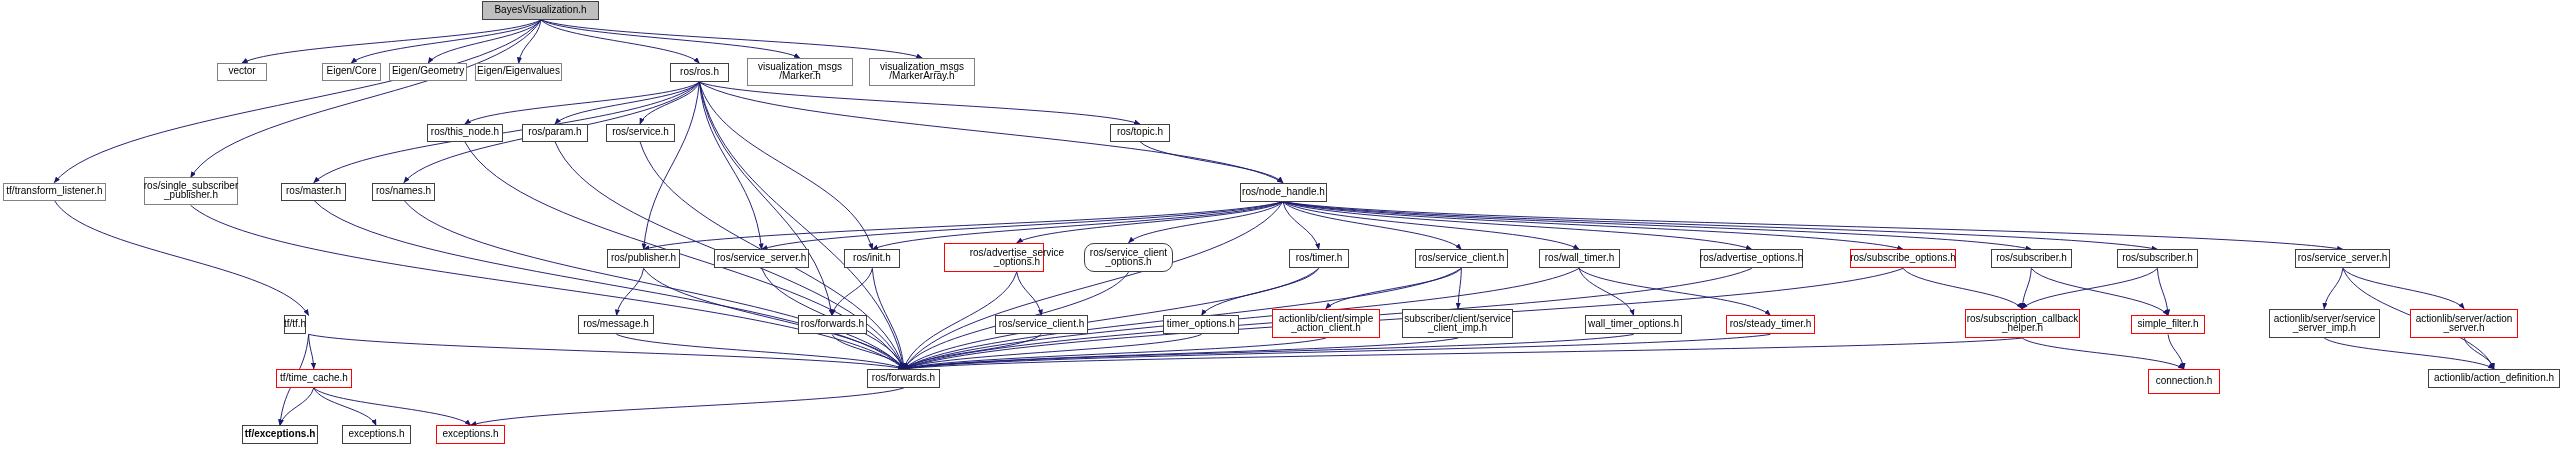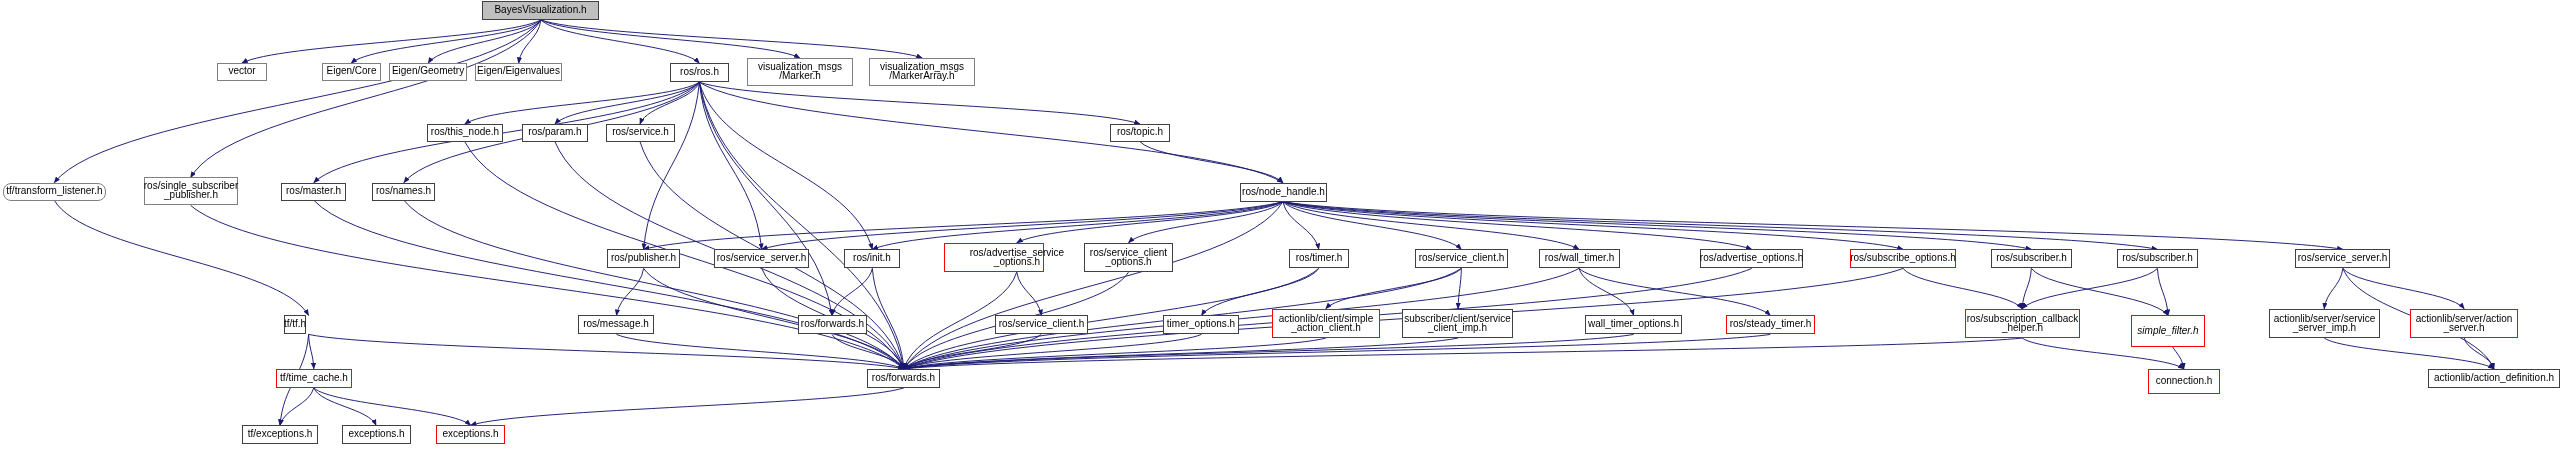--- a/index.html
+++ b/index.html
@@ -147,32 +147,32 @@
       <div class="node" style="left: 475px; top: 63px; width: 87px; height: 17.6px;">Eigen/Eigenvalues</div>
       <div class="node strong" style="left: 670px; top: 63px; width: 59px; height: 19px;">ros/ros.h</div>
       <div class="node" style="left: 747px; top: 58px; width: 106px; height: 28px;">visualization_msgs
 /Marker.h</div>
       <div class="node" style="left: 869px; top: 58px; width: 106px; height: 28px;">visualization_msgs
 /MarkerArray.h</div>
       <div class="node strong" style="left: 427px; top: 124px; width: 76px; height: 17.6px;">ros/this_node.h</div>
       <div class="node strong" style="left: 522px; top: 124px; width: 66px; height: 17.6px;">ros/param.h</div>
       <div class="node strong" style="left: 606px; top: 124px; width: 69px; height: 17.6px;">ros/service.h</div>
       <div class="node strong" style="left: 1110px; top: 124px; width: 60px; height: 17.6px;">ros/topic.h</div>
-      <div class="node" style="left: 2.9px; top: 183px; width: 103px; height: 17.6px; border-radius: 8px;">tf/transform_listener.h</div>
+      <div class="node" style="left: 2.9px; top: 183px; width: 103px; height: 17.6px;">tf/transform_listener.h</div>
       <div class="node" style="left: 144px; top: 177px; width: 94px; height: 28px;">ros/single_subscriber
 _publisher.h</div>
       <div class="node strong" style="left: 281px; top: 183px; width: 65px; height: 17.6px;">ros/master.h</div>
       <div class="node strong" style="left: 372px; top: 183px; width: 63px; height: 17.6px;">ros/names.h</div>
       <div class="node strong" style="left: 1240px; top: 183px; width: 87px; height: 19px;">ros/node_handle.h</div>
       <div class="node strong" style="left: 607px; top: 249px; width: 73px; height: 19px;">ros/publisher.h</div>
       <div class="node strong" style="left: 714px; top: 249px; width: 95px; height: 19px;">ros/service_server.h</div>
       <div class="node strong" style="left: 844px; top: 249px; width: 56px; height: 19px;">ros/init.h</div>
       <div class="node red" style="left: 944px; top: 243px; width: 100px; height: 29px; padding-left: 48px;">ros/advertise_service
 _options.h</div>
-      <div class="node strong" style="left: 1084px; top: 243px; width: 89px; height: 29px;">ros/service_client
+      <div class="node strong" style="left: 1084px; top: 243px; width: 89px; height: 29px; border-radius: 10px;">ros/service_client
 _options.h</div>
       <div class="node strong" style="left: 1289px; top: 249px; width: 60px; height: 19px;">ros/timer.h</div>
       <div class="node strong" style="left: 1415px; top: 249px; width: 93px; height: 19px;">ros/service_client.h</div>
       <div class="node strong" style="left: 1539px; top: 249px; width: 81px; height: 19px;">ros/wall_timer.h</div>
       <div class="node strong" style="left: 1700px; top: 249px; width: 103px; height: 19px;">ros/advertise_options.h</div>
       <div class="node red" style="left: 1850px; top: 249px; width: 106px; height: 19px;">ros/subscribe_options.h</div>
       <div class="node strong" style="left: 1991px; top: 249px; width: 81px; height: 19px;">ros/subscriber.h</div>
       <div class="node strong" style="left: 2117px; top: 249px; width: 81px; height: 19px;">ros/subscriber.h</div>
       <div class="node strong" style="left: 2295px; top: 249px; width: 95px; height: 19px;">ros/service_server.h</div>
       <div class="node strong" style="left: 284px; top: 315px; width: 22px; height: 19px;">tf/tf.h</div>
@@ -181,27 +181,27 @@
       <div class="node strong" style="left: 995px; top: 315px; width: 93px; height: 19px;">ros/service_client.h</div>
       <div class="node strong" style="left: 1163px; top: 315px; width: 76px; height: 19px;">timer_options.h</div>
       <div class="node red" style="left: 1272px; top: 309px; width: 108px; height: 29px;">actionlib/client/simple
 _action_client.h</div>
       <div class="node strong" style="left: 1402px; top: 309px; width: 111px; height: 29px;">subscriber/client/service
 _client_imp.h</div>
       <div class="node strong" style="left: 1585px; top: 315px; width: 97px; height: 19px;">wall_timer_options.h</div>
       <div class="node red" style="left: 1726px; top: 315px; width: 89px; height: 19px;">ros/steady_timer.h</div>
       <div class="node red" style="left: 1965px; top: 309px; width: 115px; height: 29px;">ros/subscription_callback
 _helper.h</div>
-      <div class="node red" style="left: 2131px; top: 315px; width: 74px; height: 32px; font-style: italic;">simple_filter.h</div>
+      <div class="node red" style="left: 2131px; top: 315px; width: 74px; height: 19px;">simple_filter.h</div>
       <div class="node strong" style="left: 2269px; top: 309px; width: 111px; height: 29px;">actionlib/server/service
 _server_imp.h</div>
       <div class="node red" style="left: 2410px; top: 309px; width: 108px; height: 29px;">actionlib/server/action
 _server.h</div>
       <div class="node red" style="left: 276px; top: 369px; width: 76px; height: 19px;">tf/time_cache.h</div>
       <div class="node strong" style="left: 867px; top: 369px; width: 73px; height: 19px;">ros/forwards.h</div>
       <div class="node red" style="left: 2148px; top: 369px; width: 72px; height: 25px;">connection.h</div>
       <div class="node strong" style="left: 2428px; top: 369px; width: 132px; height: 19px;">actionlib/action_definition.h</div>
-      <div class="node strong" style="left: 242px; top: 425px; width: 76px; height: 19px;">tf/exceptions.h</div>
+      <div class="node strong" style="left: 242px; top: 425px; width: 76px; height: 19px; font-weight: bold;">tf/exceptions.h</div>
       <div class="node strong" style="left: 342px; top: 425px; width: 69px; height: 19px;">exceptions.h</div>
       <div class="node red" style="left: 436px; top: 425px; width: 69px; height: 19px;">exceptions.h</div>
     </div>
 </div>
 
 
 </body></html>

